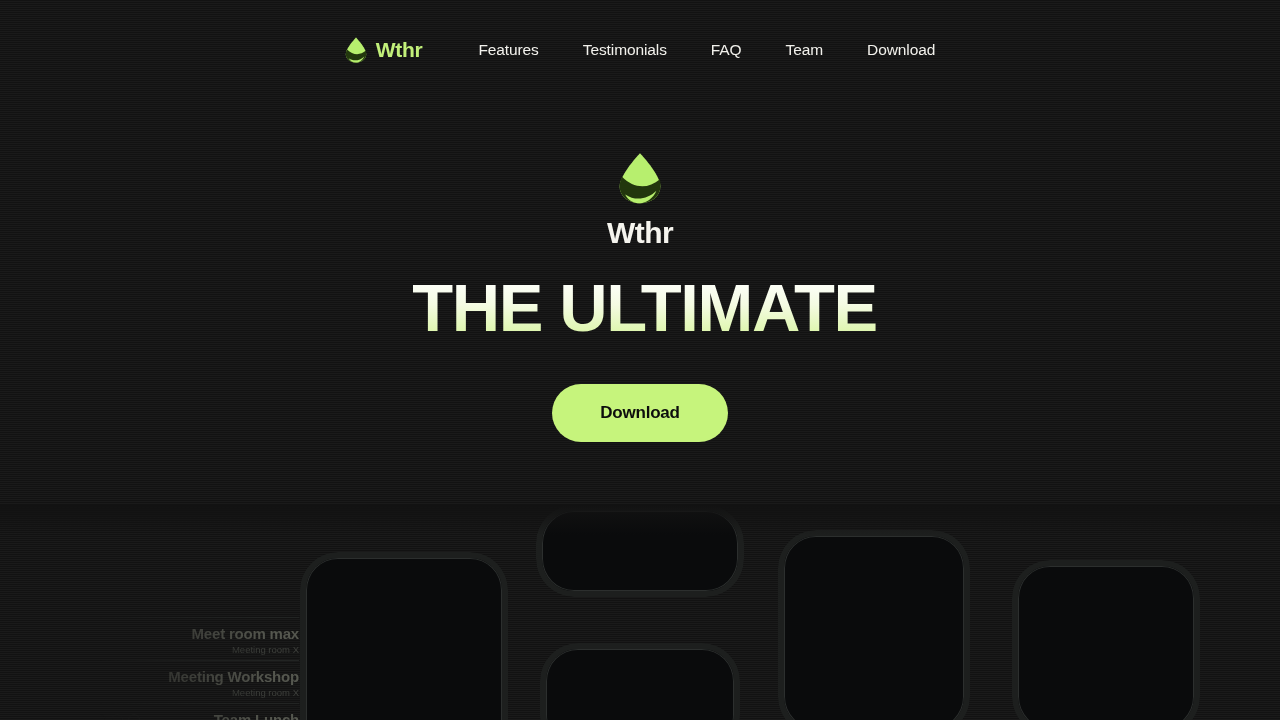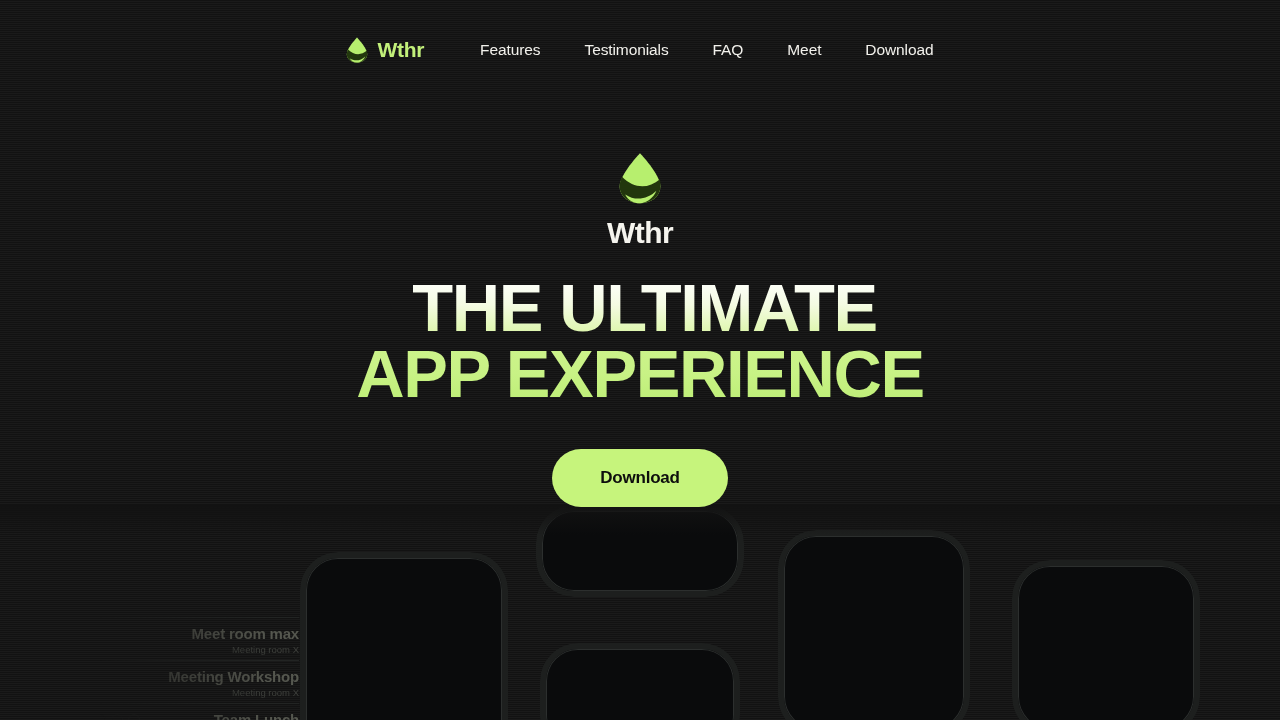--- a/index.html
+++ b/index.html
@@ -191,41 +191,40 @@
             <path d="M2.0 12.4 C8.0 18.4 15.0 18.6 21.0 13.6 C21.2 15.0 21.2 16.2 21.2 17.2 C21.2 22.2 16.6 25.6 11 25.6 C5.4 25.6 0.8 22.2 0.8 17.2 C0.8 15.6 1.3 13.9 2.0 12.4 Z" fill="#23380e"></path>
             <path d="M3.6 21.2 C8.6 24.6 14.6 23.8 19.2 19.4 C17.9 23.0 14.0 25.6 11 25.6 C7.6 25.6 4.9 24.0 3.6 21.2 Z" fill="#b7ef6e"></path>
           </svg>
         </span>
         <span class="brand-name">Wthr</span>
       </a>
 
       <a class="nav-link">Features</a>
       <a class="nav-link">Testimonials</a>
       <a class="nav-link">FAQ</a>
-      <a class="nav-link">Meet</a>
+      <a class="nav-link">Team</a>
       <a class="nav-link">Download</a>
     </div>
   </nav>
 
   <section class="hero">
 
     <div class="hero-logo">
       <span class="hero-mark">
         <svg width="44" height="52" viewBox="0 0 22 26">
           <path d="M11 0.6 C11 0.6 21.2 11.2 21.2 17.2 C21.2 22.2 16.6 25.6 11 25.6 C5.4 25.6 0.8 22.2 0.8 17.2 C0.8 11.2 11 0.6 11 0.6 Z" fill="#b7ef6e"></path>
           <path d="M2.0 12.4 C8.0 18.4 15.0 18.6 21.0 13.6 C21.2 15.0 21.2 16.2 21.2 17.2 C21.2 22.2 16.6 25.6 11 25.6 C5.4 25.6 0.8 22.2 0.8 17.2 C0.8 15.6 1.3 13.9 2.0 12.4 Z" fill="#22360d"></path>
           <path d="M3.6 21.2 C8.6 24.6 14.6 23.8 19.2 19.4 C17.9 23.0 14.0 25.6 11 25.6 C7.6 25.6 4.9 24.0 3.6 21.2 Z" fill="#b7ef6e"></path>
         </svg>
       </span>
       <div class="hero-wordmark">Wthr</div>
     </div>
 
     <h1 class="headline">
       <span class="l1">THE ULTIMATE</span>
-      <span class="l2">APP EXPERIENCE</span>
     </h1>
 
     <div class="cta-wrap">
       <button class="cta-btn">Download</button>
     </div>
   </section>
 
   <div class="stage">
 
     <div class="card-schedule">

